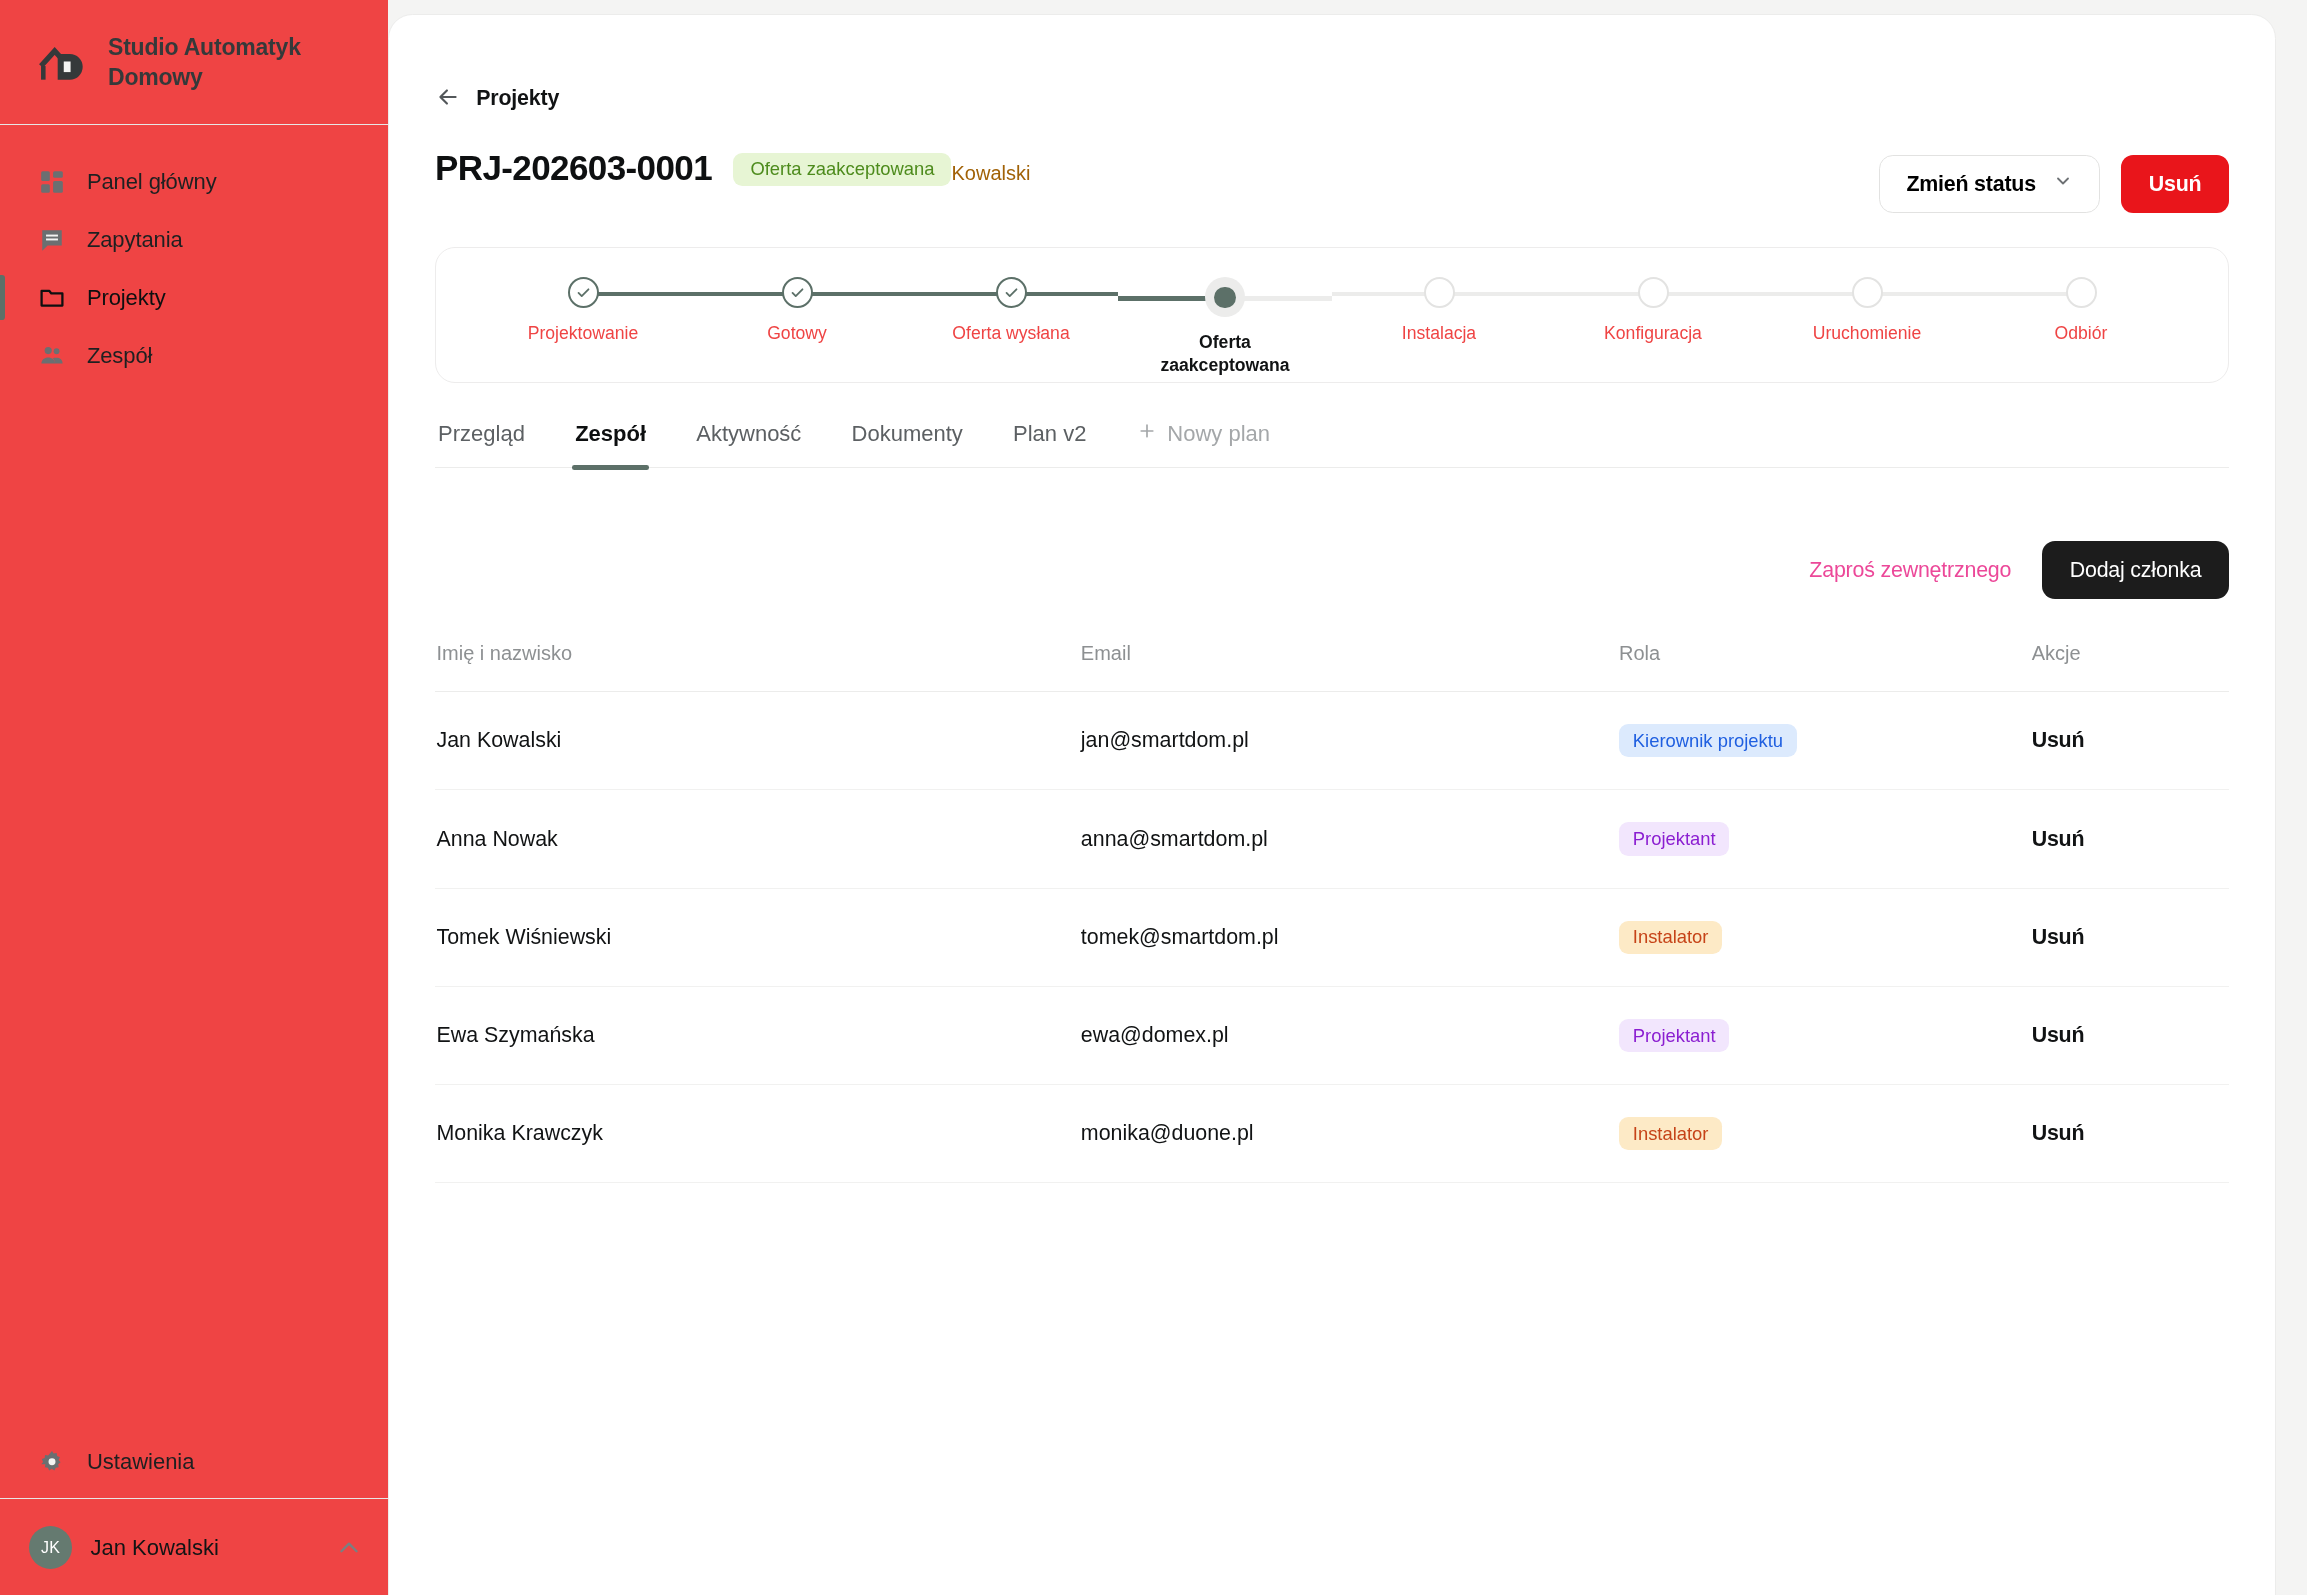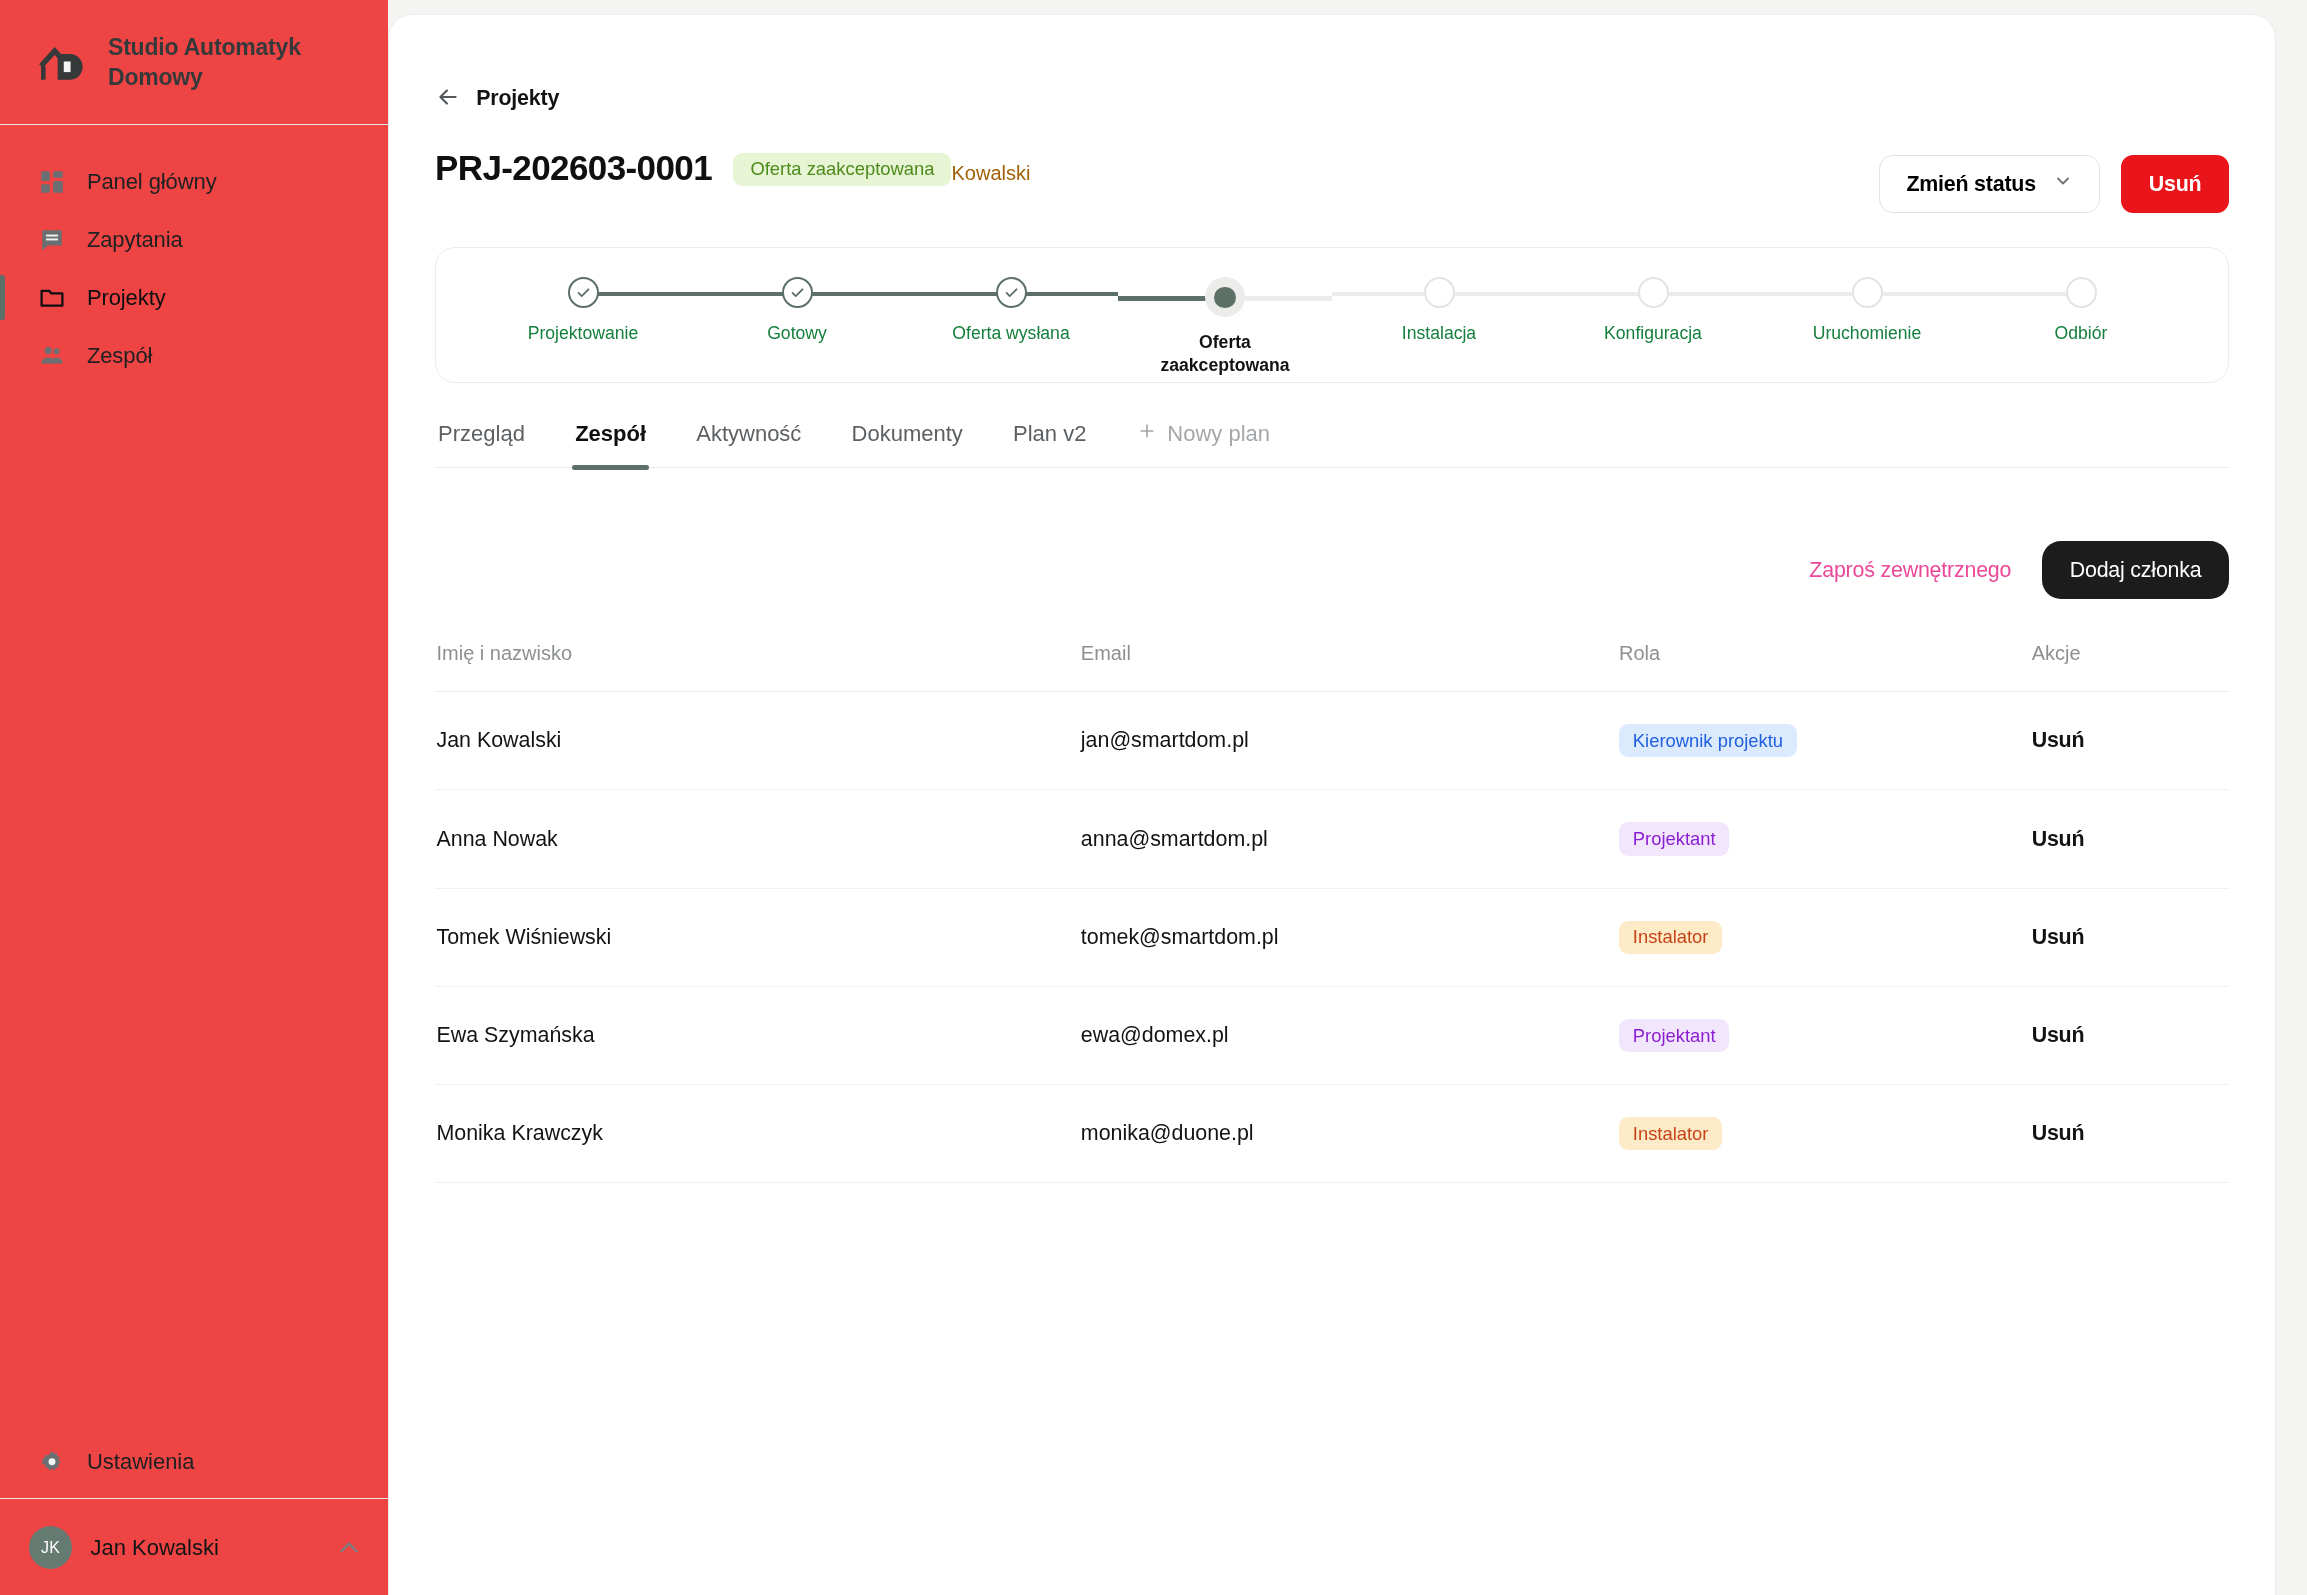--- a/index.html
+++ b/index.html
@@ -253,21 +253,21 @@
   .step.current .line-l, .step.current .line-r { top: 19px; }
   .step .line-l { left: 0; right: 50%; }
   .step .line-r { left: 50%; right: 0; }
   .step:first-child .line-l { display: none; }
   .step:last-child .line-r { display: none; }
   .step.done .line-l, .step.done .line-r { background: #5c7068; }
   .step.current .line-l { background: #5c7068; }
   .step-label {
     margin-top: 13.8px;
     font-size: 17.6px;
-    color: #15803d;
+    color: #ef4444;
     text-align: center;
     line-height: 1.32;
     max-width: 176px;
   }
   .step.current .step-label { color: #111314; font-weight: 700; }
 
   
   .tabs {
     display: flex;
     align-items: flex-end;
@@ -309,21 +309,21 @@
     font-size: 21.4px;
     color: #ec4899;
     font-weight: 400;
     cursor: pointer;
     letter-spacing: -0.2px;
   }
   .btn-dark {
     background: #1c1c1c;
     color: #fff;
     border: none;
-    border-radius: 19px;
+    border-radius: 13px;
     height: 58px;
     padding: 0 27.5px;
     font-size: 21.4px;
     font-weight: 400;
     cursor: pointer;
     letter-spacing: -0.2px;
   }
 
   
   table.members {

